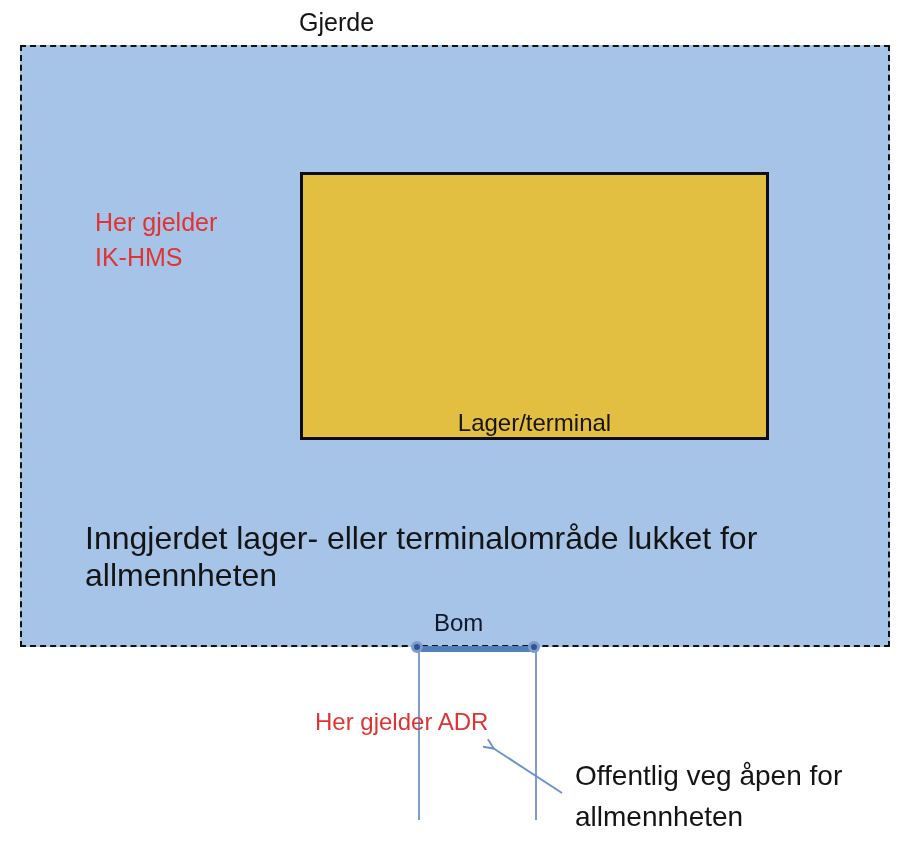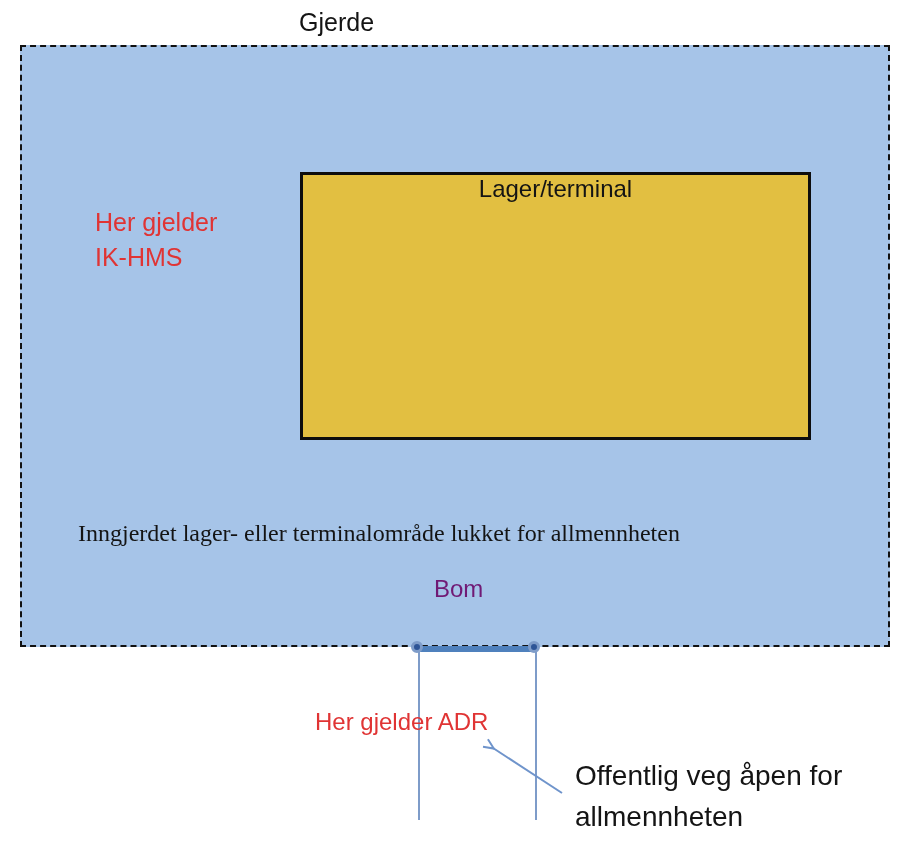--- a/index.html
+++ b/index.html
@@ -39,41 +39,40 @@
   .ikhms-text {
     left: 95px; top: 160px;
     font-size: 25px;
     line-height: 1.4;
     color: var(--warning-red);
     margin-top: 45px;
   }
   .warehouse {
     position: absolute;
     left: 300px; top: 172px;
-    width: 511px; height: 268px;
+    width: 469px; height: 268px;
     background: var(--warehouse-fill);
     border: 3px solid #0d0d0d;
     display: flex;
-    align-items: flex-start;
+    align-items: flex-end;
     justify-content: center;
   }
   .warehouse-label {
     font-size: 24px;
     color: #141414;
   }
   .enclosed-text {
-    left: 78px; top: 520px;
-    font-size: 24px;
+    left: 85px; top: 520px;
+    font-size: 32px;
     color: #141414;
-    font-family: Liberation Serif, serif;
   }
   .gate-label {
-    left: 434px; top: 575px;
+    left: 434px; top: 609px;
     font-size: 24px;
-    color: #701a75;
+    color: #0f172a;
     text-align: right;
   }
   .road-line {
     position: absolute;
     top: 649px;
     width: 2px; height: 171px;
     background: var(--road-blue);
   }
   .road-line.left  { left: 418px; }
   .road-line.right { left: 535px; }

